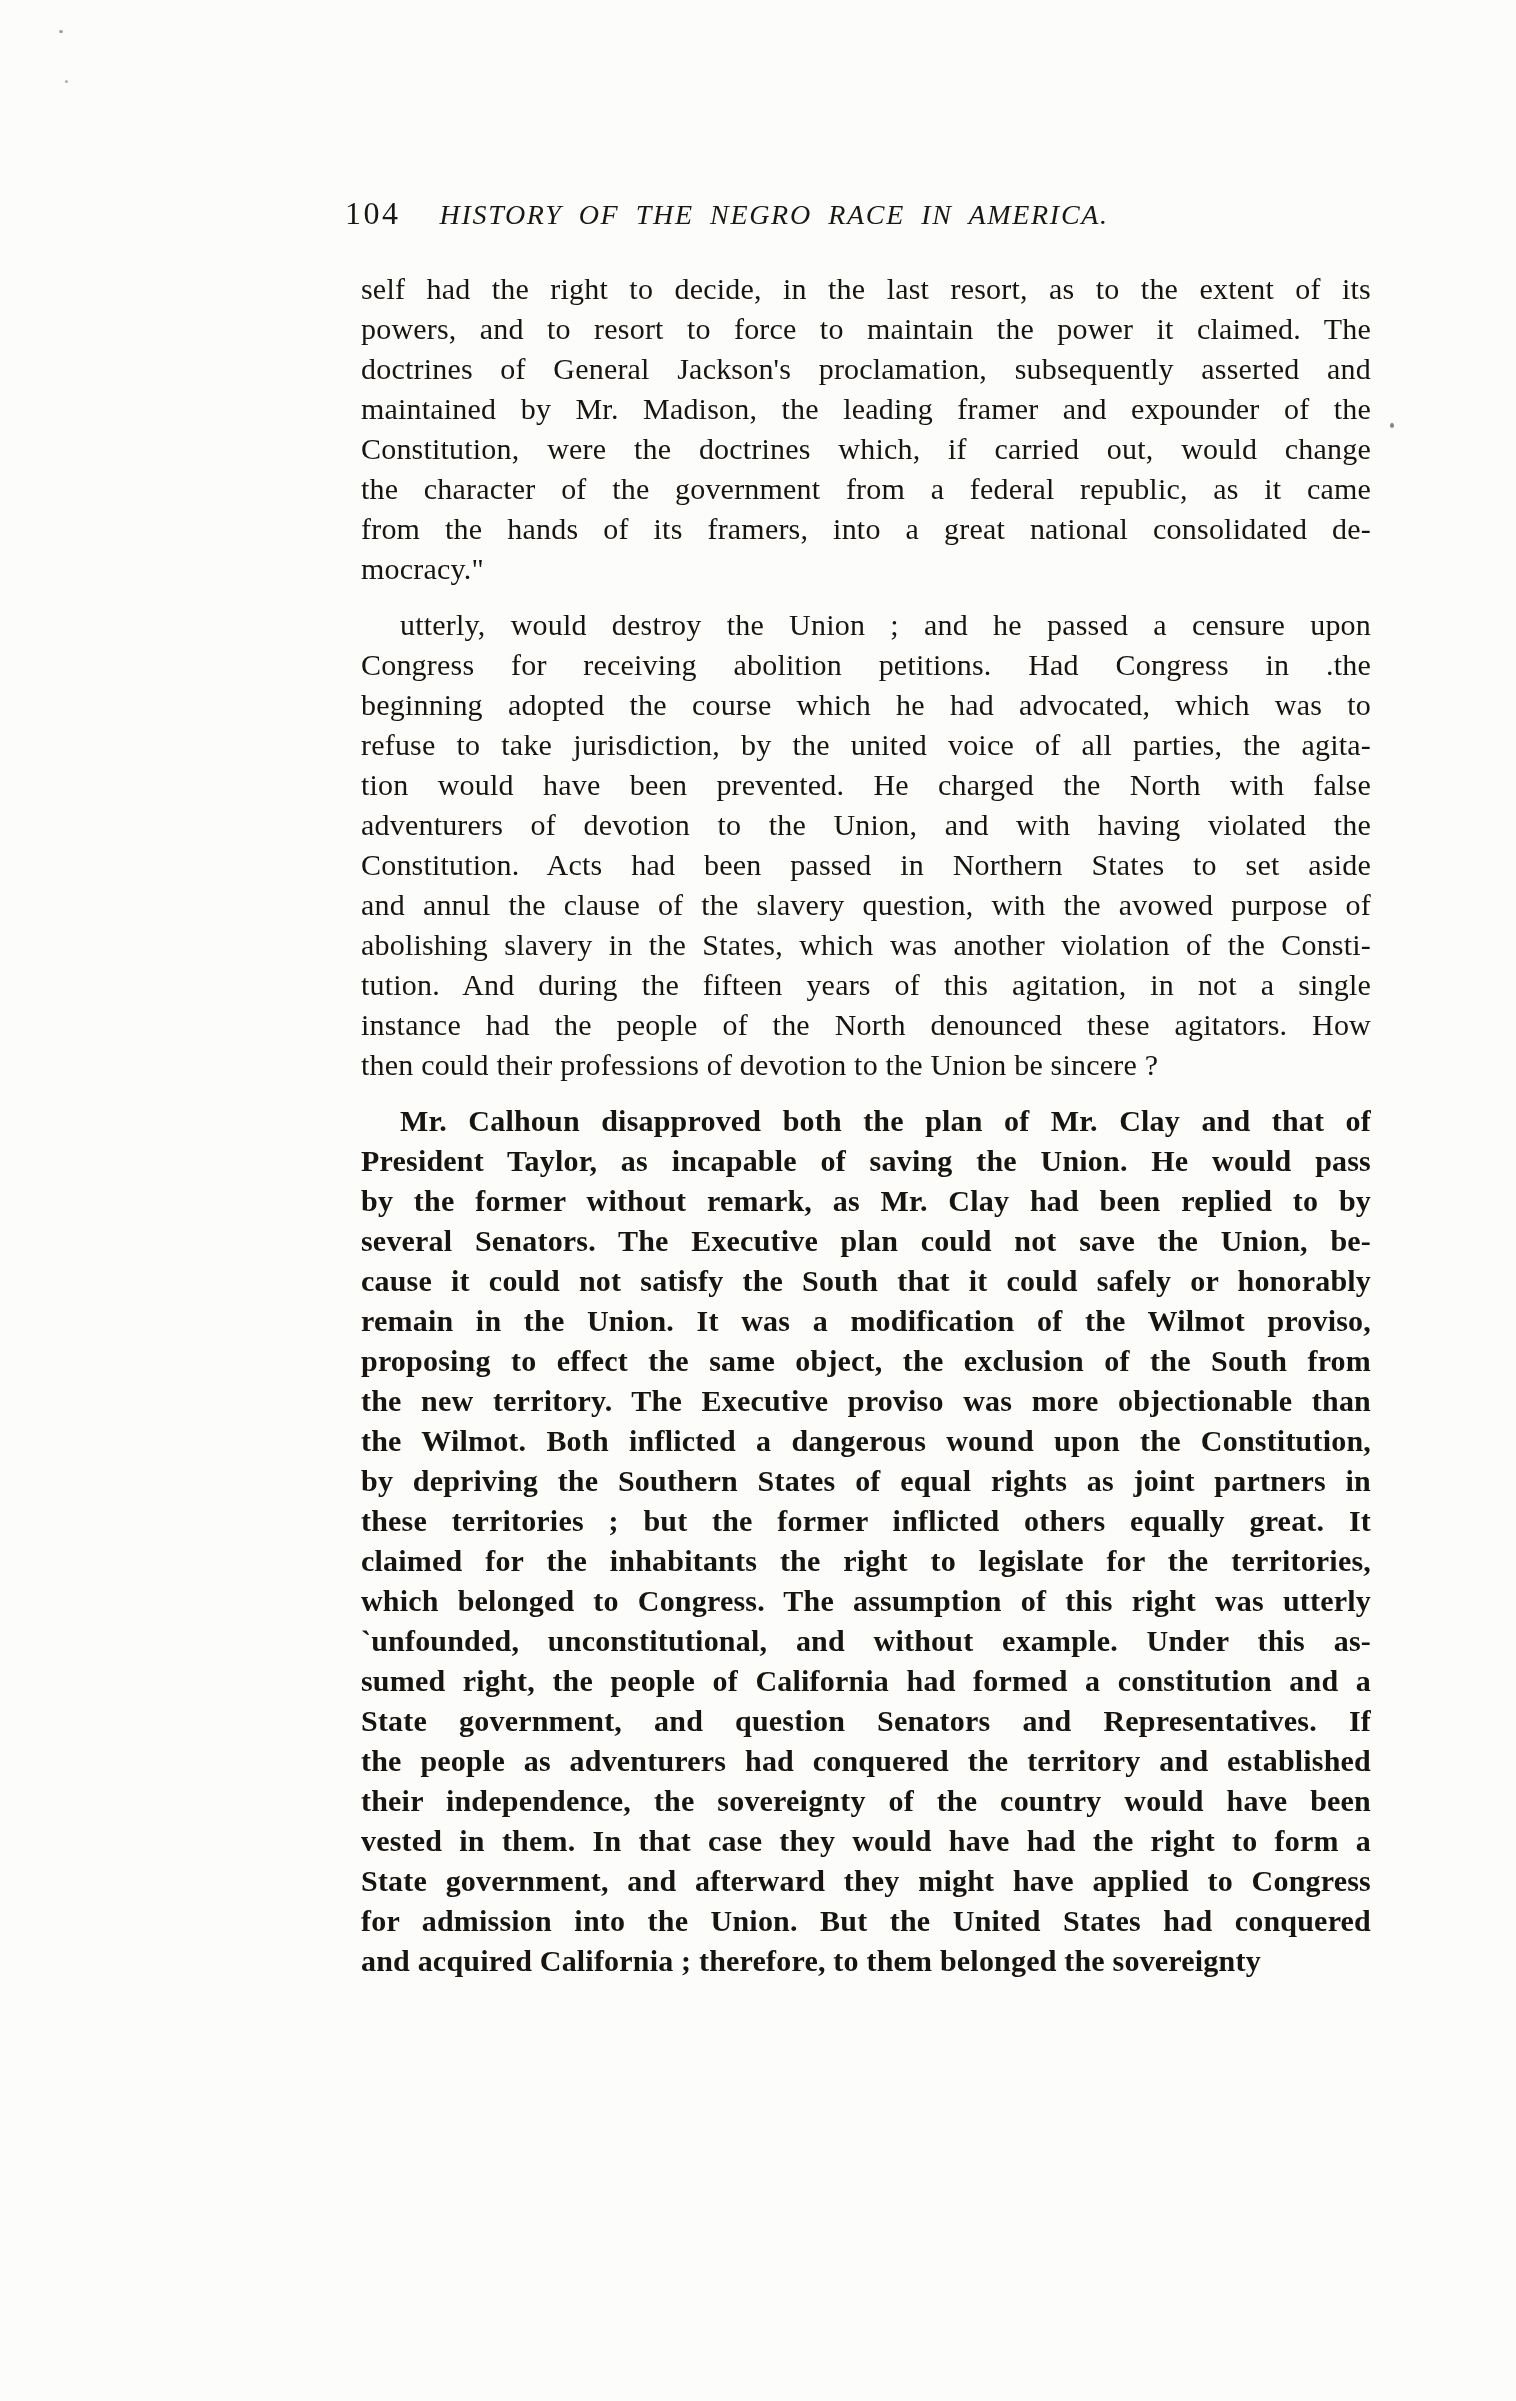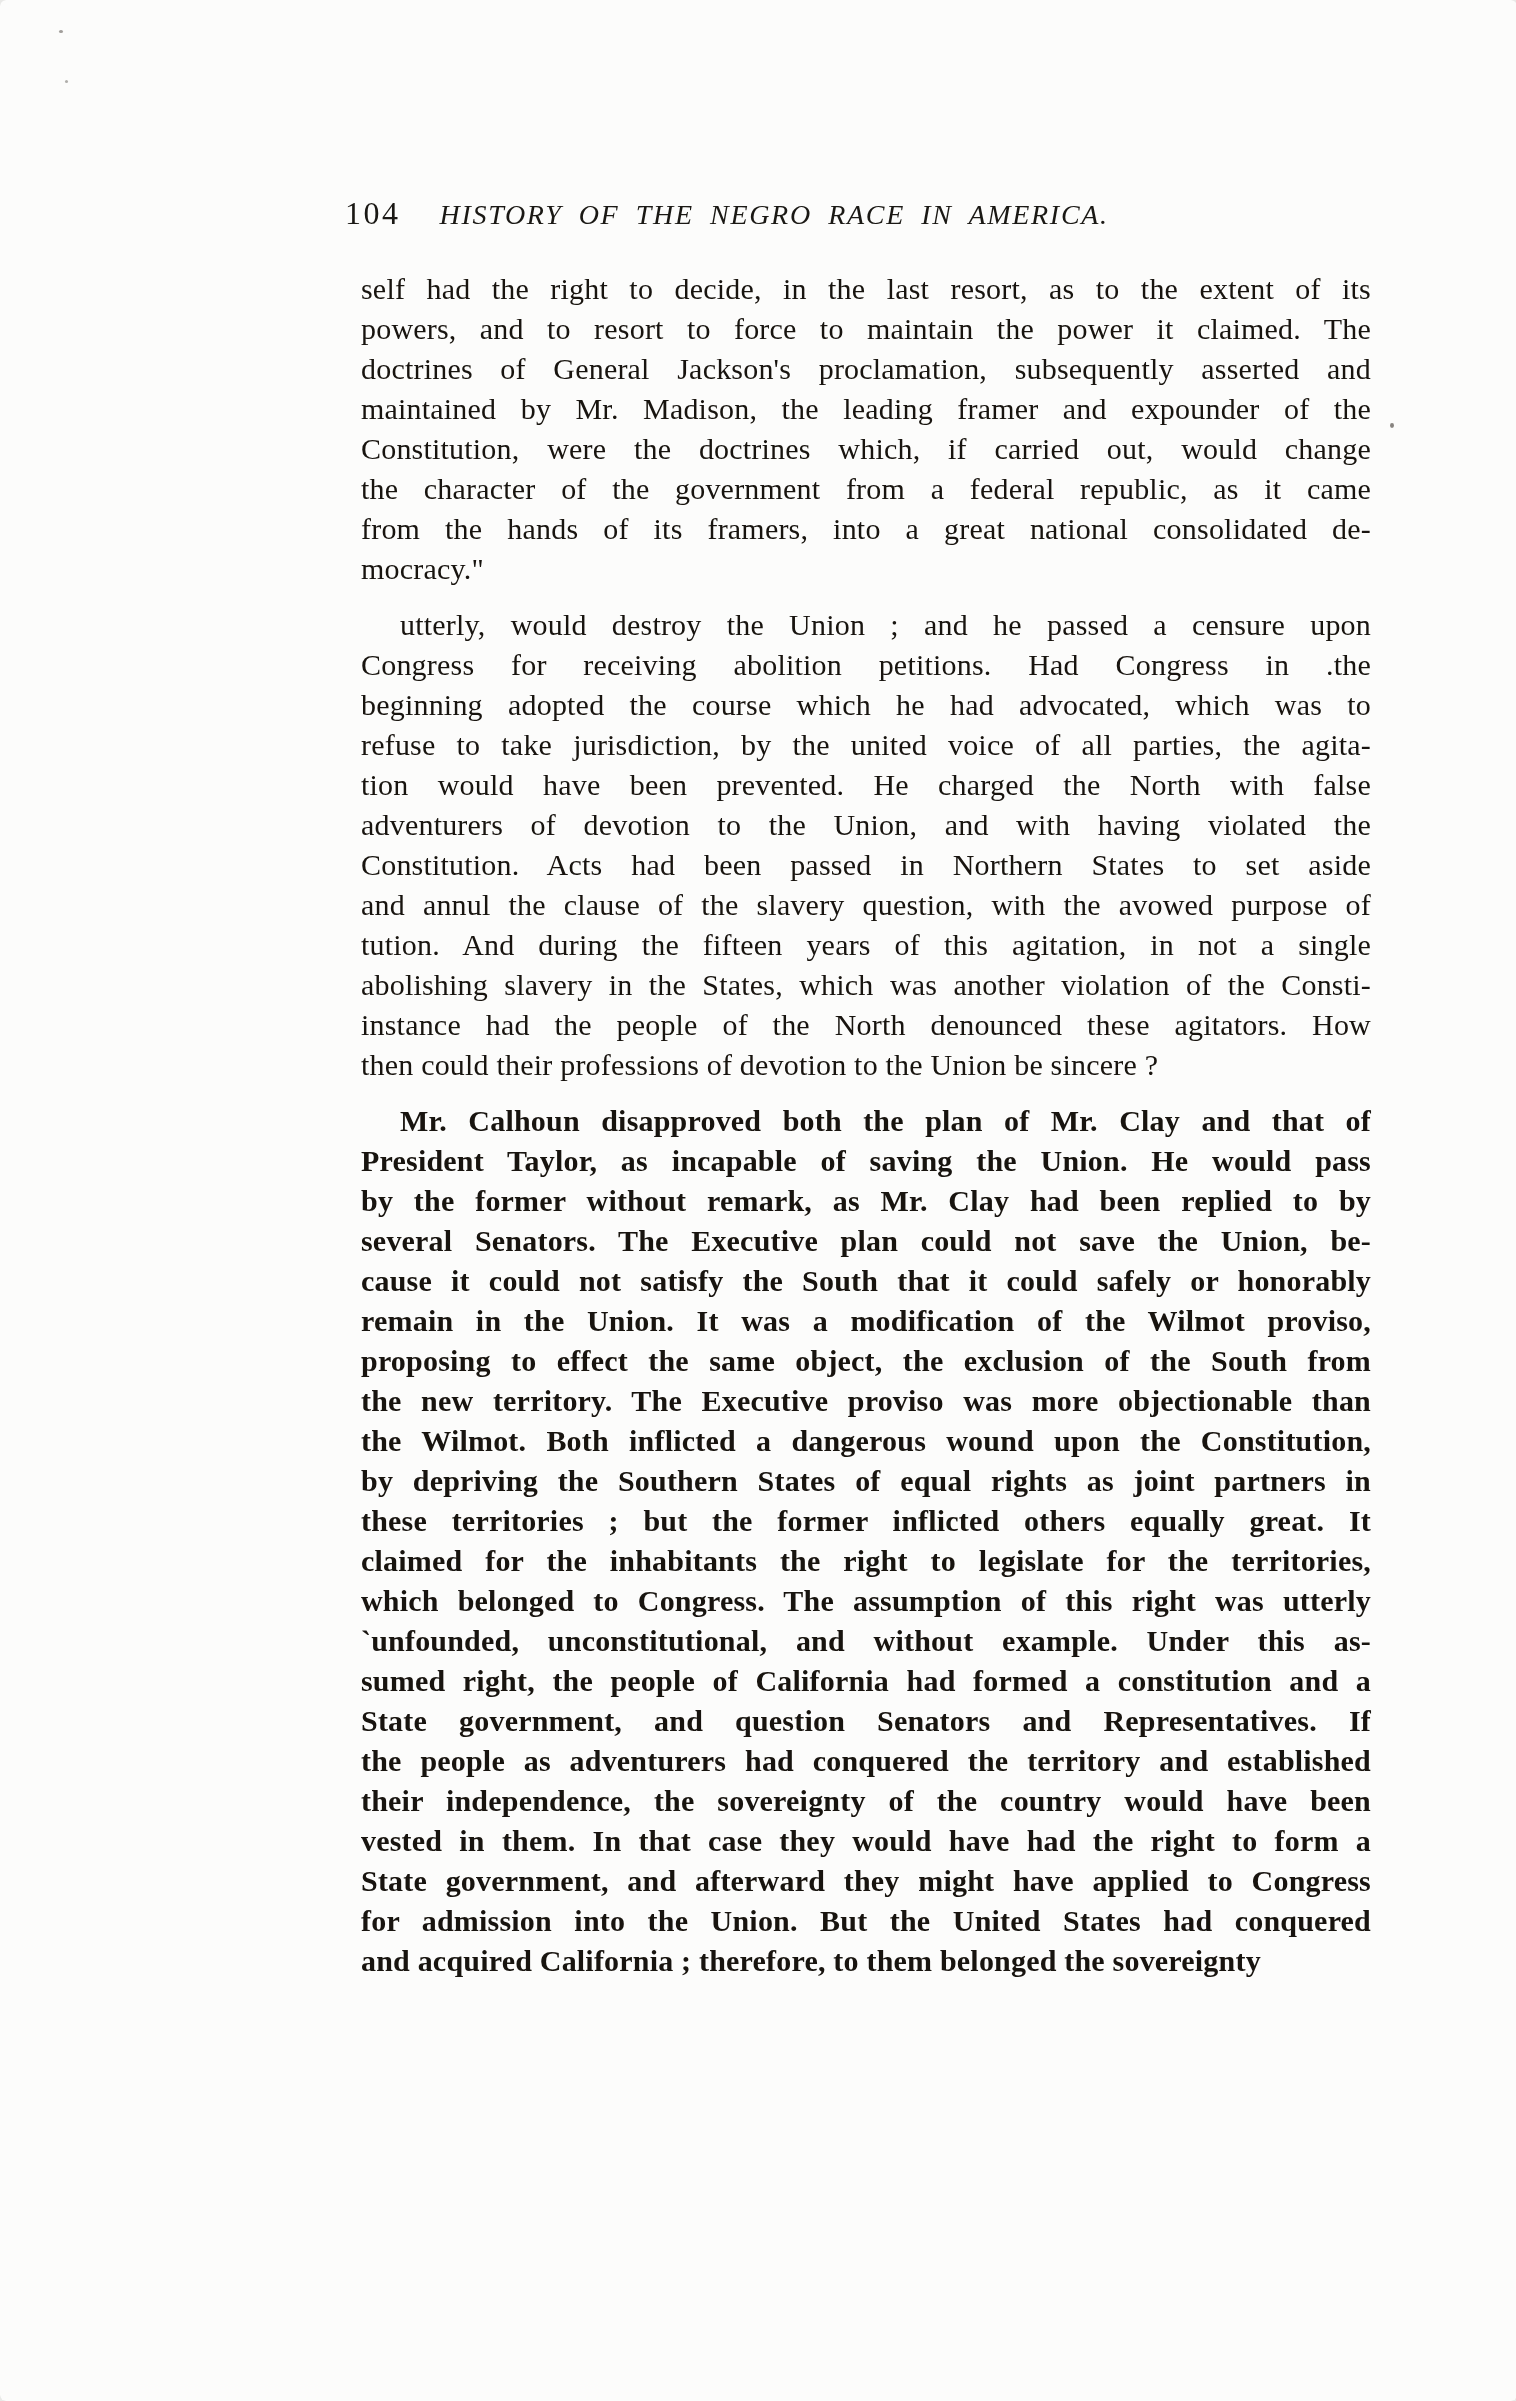--- a/index.html
+++ b/index.html
@@ -1,15 +1,15 @@
 <!DOCTYPE html>
 <html style="font-size:13.5px"><head>
 <meta charset="utf-8">
 <style>
-  * { margin: 0; padding: 0; box-sizing: border-box; border-radius: 6px; }
+  * { margin: 0; padding: 0; box-sizing: border-box; }
   html, body { width: 1517px; }
   body { background: #e9e9e7; }
 
   .page {
     position: relative;
     width: 1517px;
     height: 2401px;
     background: #fcfcfb;
     color: #161412;
     font-family: "Liberation Serif", serif;
@@ -100,22 +100,22 @@
 
     <div class="paragraph gap-large indented">
         <div class="text-line">utterly, would destroy the Union ; and he passed a censure upon</div>
         <div class="text-line">Congress for receiving abolition petitions.  Had Congress in .the</div>
         <div class="text-line">beginning adopted the course which he had advocated, which was to</div>
         <div class="text-line">refuse to take jurisdiction, by the united voice of all parties, the agita-</div>
         <div class="text-line">tion would have been prevented.  He charged the North with false</div>
         <div class="text-line">adventurers of devotion to the Union, and with having violated the</div>
         <div class="text-line">Constitution.  Acts had been passed in Northern States to set aside</div>
         <div class="text-line">and annul the clause of the slavery question, with the avowed purpose of</div>
+        <div class="text-line">abolishing slavery in the States, which was another violation of the Consti-</div>
         <div class="text-line">tution.  And during the fifteen years of this agitation, in not a single</div>
-        <div class="text-line">abolishing slavery in the States, which was another violation of the Consti-</div>
         <div class="text-line">instance had the people of the North denounced these agitators.  How</div>
         <div class="text-line">then could their professions of devotion to the Union be sincere ?</div>
       </div>
 
     <div class="paragraph gap-small indented">
         <div class="text-line">Mr. Calhoun disapproved both the plan of Mr. Clay and that of</div>
         <div class="text-line">President Taylor, as incapable of saving the Union.  He would pass</div>
         <div class="text-line">by the former without remark, as Mr. Clay had been replied to by</div>
         <div class="text-line">several Senators.  The Executive plan could not save the Union, be-</div>
         <div class="text-line">cause it could not satisfy the South that it could safely or honorably</div>

